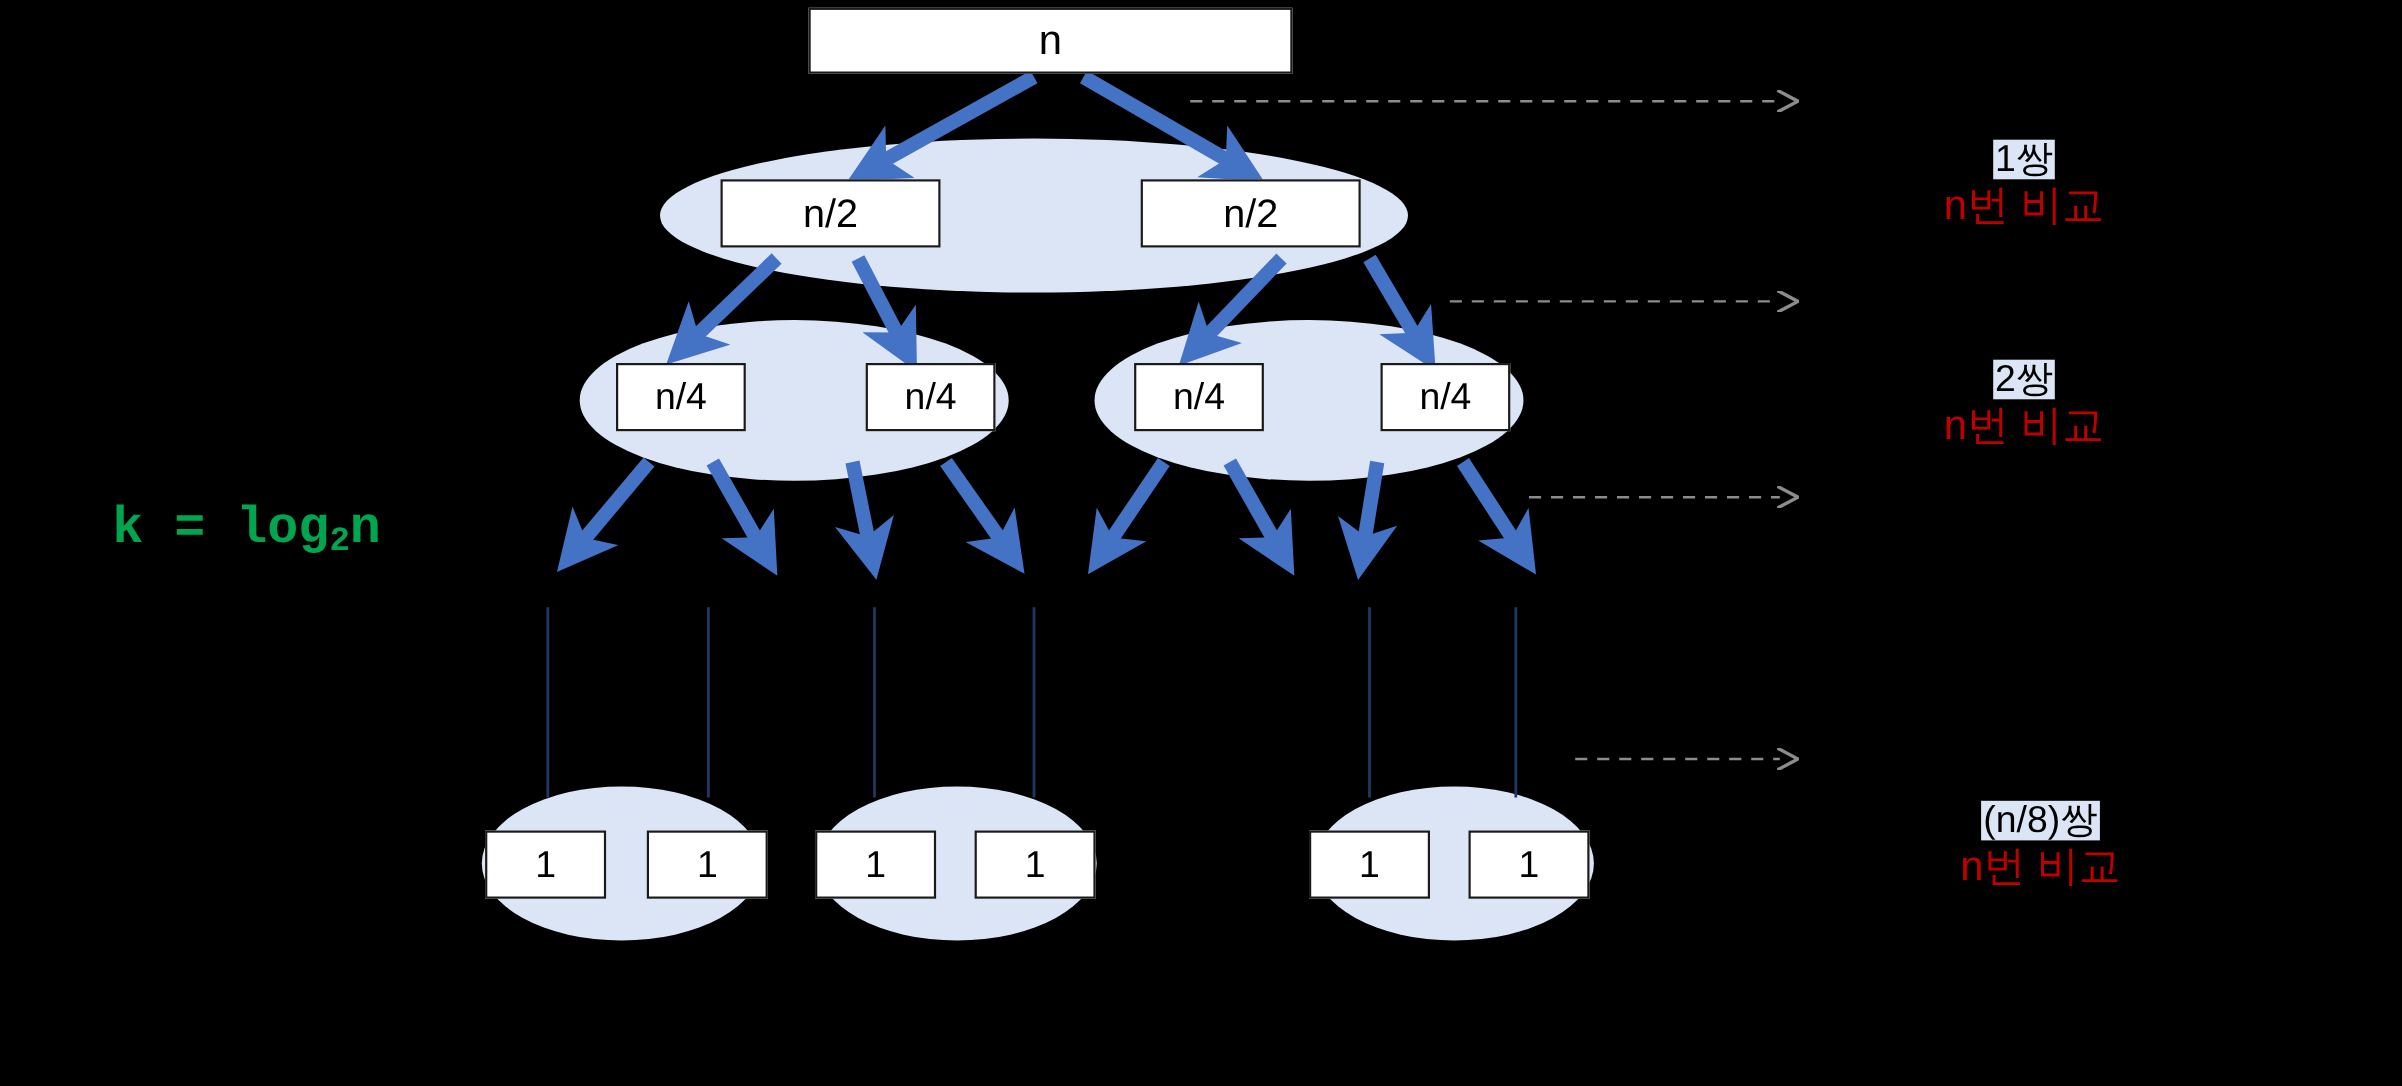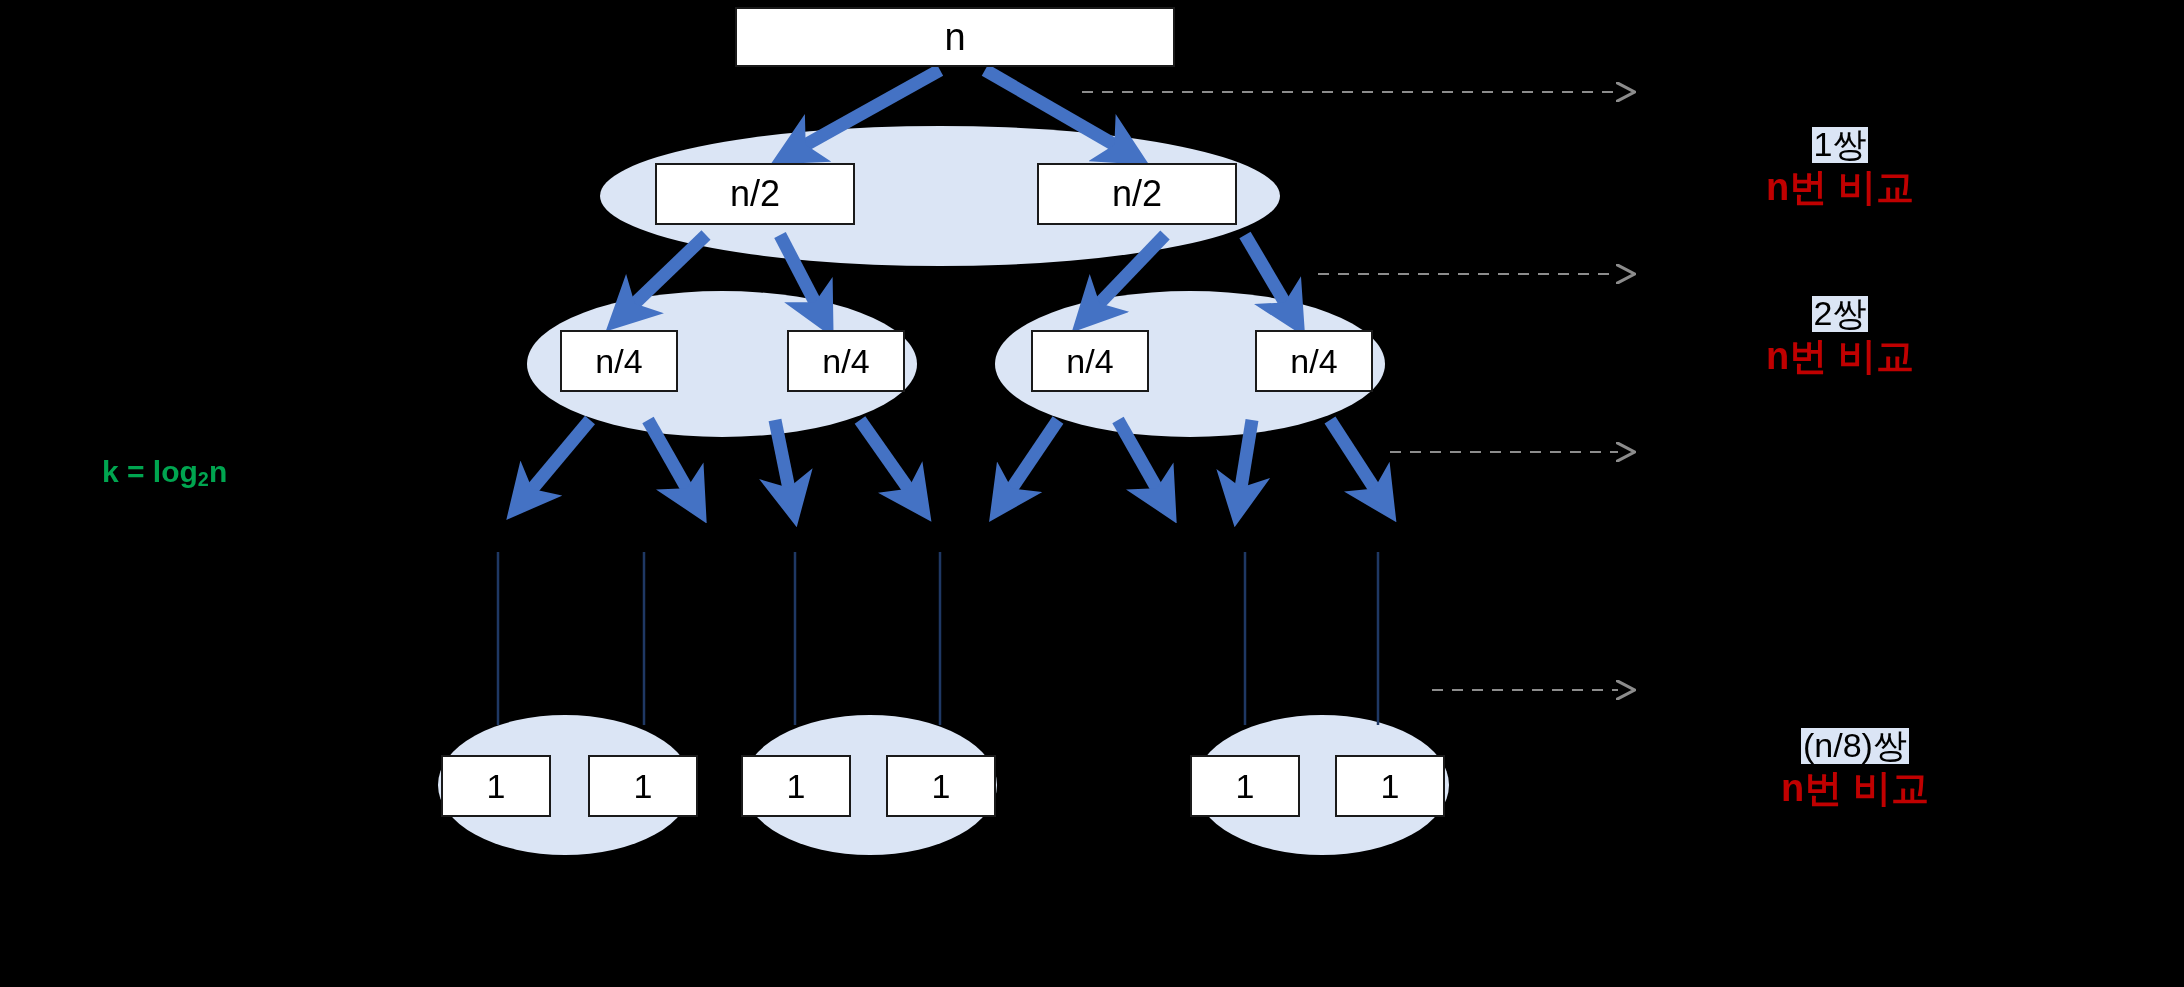--- a/index.html
+++ b/index.html
@@ -47,30 +47,30 @@
     font-size: 34px;
     font-weight: 400;
     line-height: 1.05;
     padding: 0 2px;
     white-space: nowrap;
   }
   .label-compare {
     color: #c00000;
     font-family: "Liberation Sans", sans-serif;
     font-size: 38px;
-    font-weight: bold;
+    font-weight: normal;
     line-height: 1.1;
     margin-top: 4px;
     white-space: nowrap;
   }
   .k-label {
     position: absolute;
     color: #00a550;
-    font-family: Liberation Sans, sans-serif;
-    font-size: 30px;
+    font-family: Liberation Mono, monospace;
+    font-size: 47px;
     font-weight: bold;
     white-space: nowrap;
     z-index: 6;
   }
   .k-label sub {
     font-size: 0.66em;
     vertical-align: baseline;
     position: relative;
     bottom: -0.22em;
   }
@@ -175,21 +175,21 @@
 
   <div class="k-label" style="left:102px; top:455px;">
     <span>k = log</span><sub>2</sub><span>n</span>
   </div>
 
   <div class="label-block" style="left:1690px; top:127px; width:300px;">
     <div class="label-count">1쌍</div>
     <div class="label-compare">n번 비교</div>
   </div>
 
-  <div class="label-block" style="left:1690px; top:296px; width:300px;text-align:center;">
+  <div class="label-block" style="left:1690px; top:327px; width:300px;text-align:center;">
     <div class="label-count">2쌍</div>
     <div class="label-compare">n번 비교</div>
   </div>
 
   <div class="label-block" style="left:1690px; top:728px; width:330px;">
     <div class="label-count">(n/8)쌍</div>
     <div class="label-compare">n번 비교</div>
   </div>
 
 </div>

